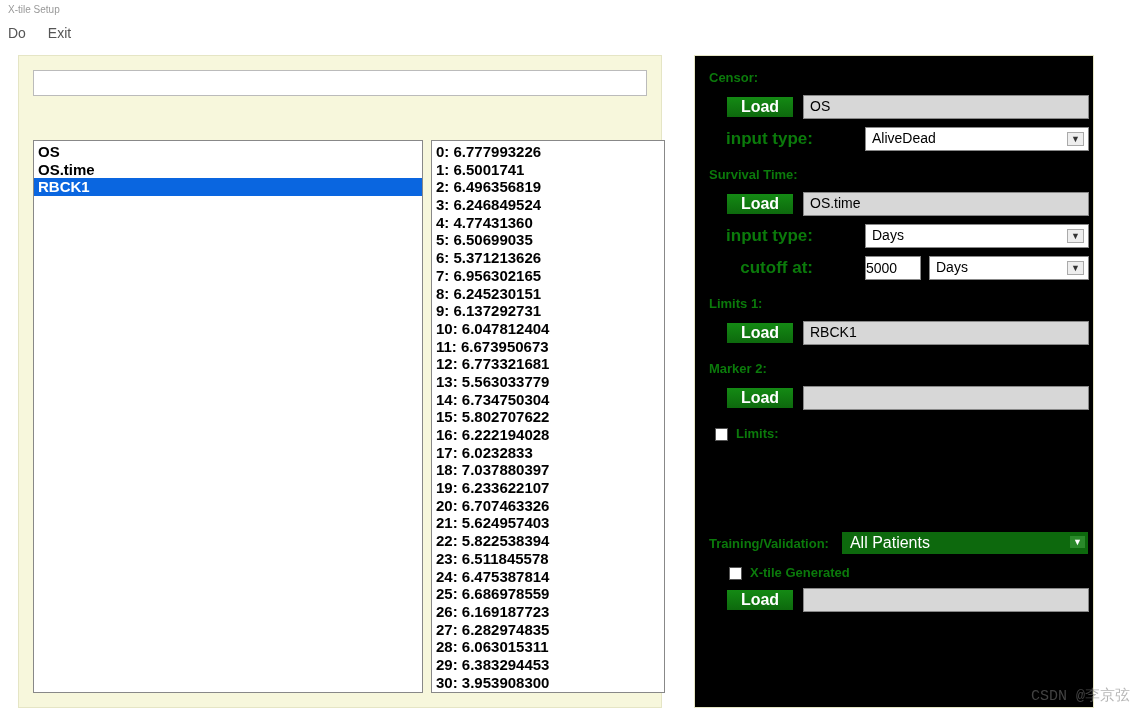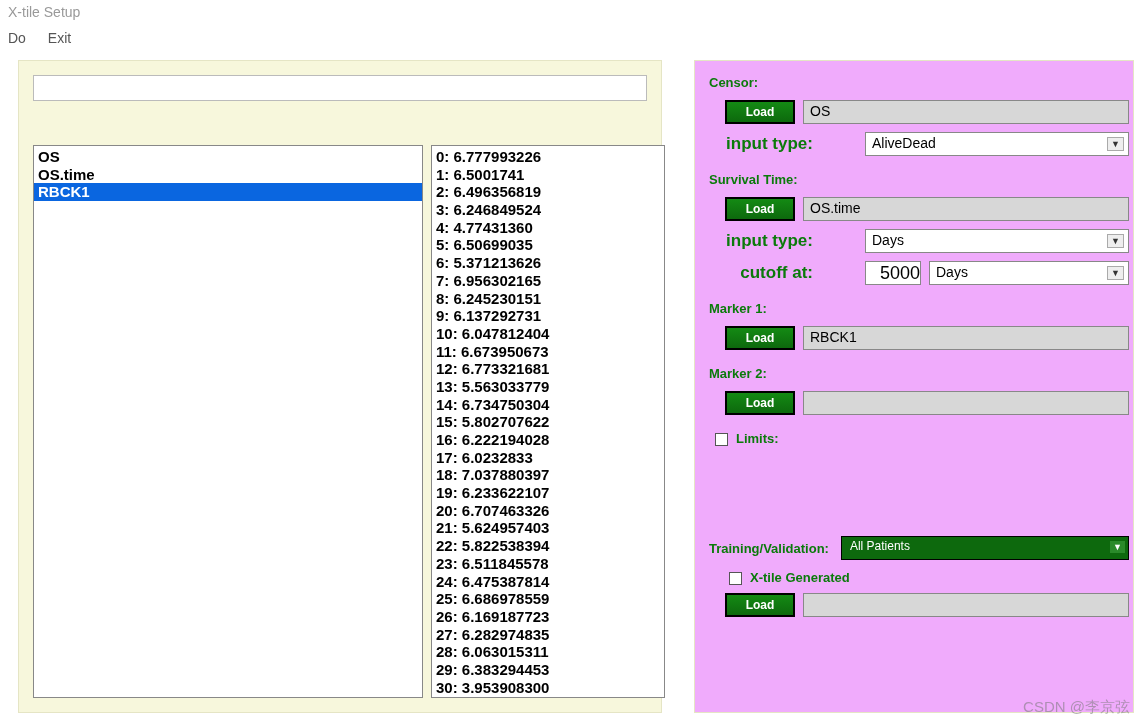--- a/index.html
+++ b/index.html
@@ -8,21 +8,21 @@
       font-size: 13px;
       background: #fff;
       width: 1148px;
       height: 725px;
       overflow: hidden;
       position: relative;
     }
     .title-bar {
       padding: 4px 8px;
       color: #999;
-      font-size: 14px;
+      font-size: 10px;
     }
     .menu-bar {
       padding: 6px 8px;
       color: #555;
       font-size: 14px;
     }
     .menu-item {
       display: inline-block;
       margin-right: 18px;
       cursor: pointer;
@@ -67,22 +67,22 @@
     .listbox::-webkit-scrollbar { width: 16px; }
     .listbox::-webkit-scrollbar-track { background: #f0f0f0; border-left: 1px solid #ddd; }
     .listbox::-webkit-scrollbar-thumb { background: #c8c8c8; border: 1px solid #aaa; }
     .listbox::-webkit-scrollbar-button { background: #e8e8e8; height: 16px; border: 1px solid #bbb; }
     .list-item { white-space: nowrap; color: #000; font-weight: 600;}
     .list-item.selected { background: #0a66e0; color: #fff; margin-left:-4px; padding-left:4px; margin-right:-4px;}
     .vars-list { width: 390px; flex: none; }
     .values-list { width: 234px; flex: none; }
     
     .right-panel {
-      width: 440px;
-      background: #f0abfc;
+      width: 400px;
+      background: #000000;
       border: 1px solid #e5e5c5;
       padding: 14px 4px 8px 14px;
       font-size: 13px;
       overflow: hidden;
     }
     .section-label {
       color: #0b7a0b;
       font-weight: bold;
       margin-bottom: 10px;
     }
@@ -92,21 +92,21 @@
       margin-bottom: 8px;
       gap: 8px;
     }
     .row .indent { width: 108px; text-align: right; color: #0b7a0b; font-weight: bold; font-size: 17px; padding-right: 4px;}
     .load-btn {
       width: 70px; height: 24px;
       background: linear-gradient(#148a14, #0d690d);
       color: #fff;
       border: 2px solid #000;
       font-weight: bold;
-      font-size: 12px;
+      font-size: 16px;
       text-align: center;
       line-height: 20px;
       cursor: pointer;
       margin-left: 16px;
     }
     .text-field {
       flex: 1;
       height: 24px;
       background: #d7d7d7;
       border: 1px solid #888;
@@ -131,22 +131,22 @@
       font-size: 9px;
       color: #333;
       background: #eee;
       padding: 1px 3px;
       border: 1px solid #aaa;
     }
     .num-field {
       width: 56px; height: 24px;
       background: #fff;
       border: 1px solid #888;
-      text-align: right;
-      font-size: 18px;
+      text-align: left;
+      font-size: 14px;
       line-height: 22px;
     }
     .checkbox-row {
       display: flex; align-items: flex-end;
       margin: 10px 0 20px 6px;
       gap: 8px;
     }
     .checkbox {
       width: 13px; height: 13px;
       border: 1px solid #555;
@@ -157,36 +157,36 @@
     .train-row {
       display: flex; align-items: center; gap: 12px;
       margin-top: 30px;
     }
     .train-row .section-label { margin: 0; }
     .train-select {
       flex: 1; height: 24px;
       background: #0d690d; color: #fff;
       border: 1px solid #000;
       padding: 2px 8px;
-      font-size: 12px;
+      font-size: 16px;
       position: relative;
     }
     .train-select::after {
       content: "▼";
       position: absolute; right: 3px; top: 4px;
       font-size: 9px; color: #fff;
       background: #2a8a2a;
       padding: 1px 3px;
     }
     .watermark {
       position: absolute;
-      right: 18px; bottom: 8px;
+      right: 18px; bottom: 20px;
       color: rgba(120,120,120,0.55);
       font-size: 15px;
-      font-family: Liberation Sans, sans-serif;
+      font-family: Liberation Mono, monospace;
       pointer-events: none;
     }
   </style>
 </head>
 <body>
 
 <div class="title-bar">X-tile Setup</div>
 
 <div class="menu-bar">
   <span class="menu-item">Do</span>
@@ -267,21 +267,21 @@
       </div>
       <div class="row">
         <div class="indent">cutoff at:</div>
         <div style="width:32px"></div>
         <div class="num-field">5000</div>
         <div class="select-field">Days</div>
       </div>
     </div>
 
     <div class="section">
-      <div class="section-label">Marker 1:</div>
+      <div class="section-label">Limits 1:</div>
       <div class="row">
         <div class="load-btn">Load</div>
         <div class="text-field">RBCK1</div>
       </div>
     </div>
 
     <div class="section">
       <div class="section-label">Marker 2:</div>
       <div class="row">
         <div class="load-btn">Load</div>

